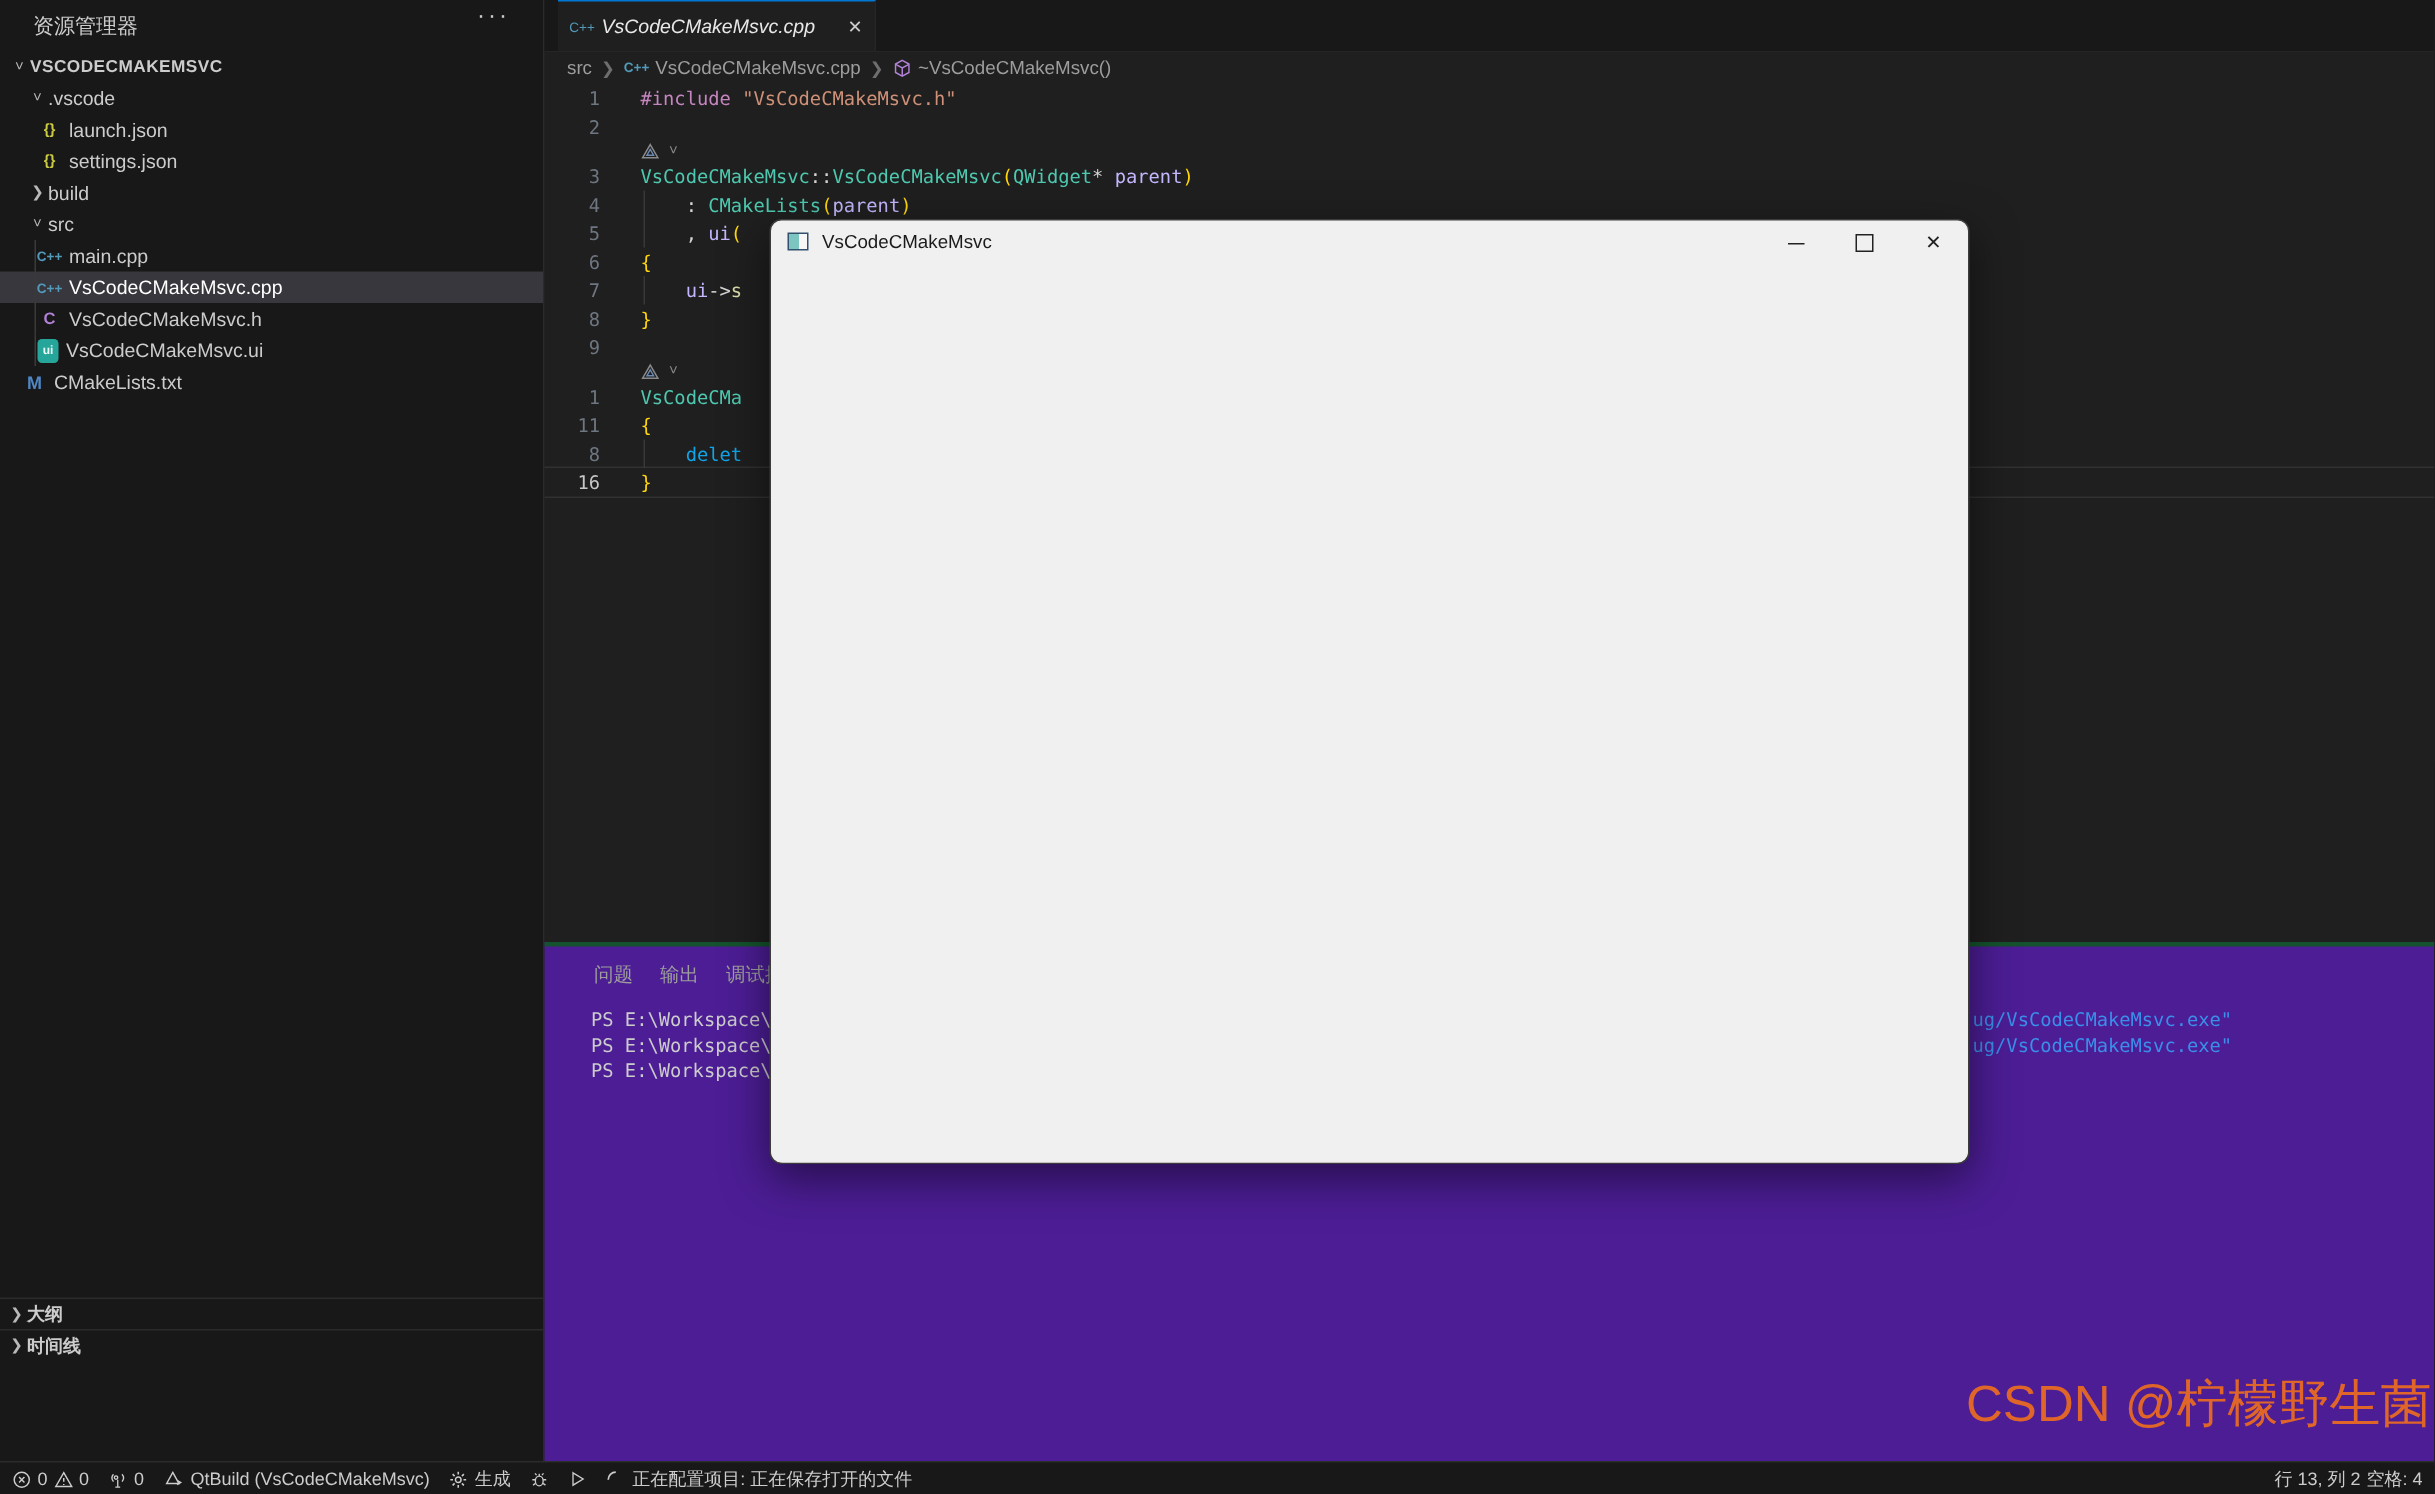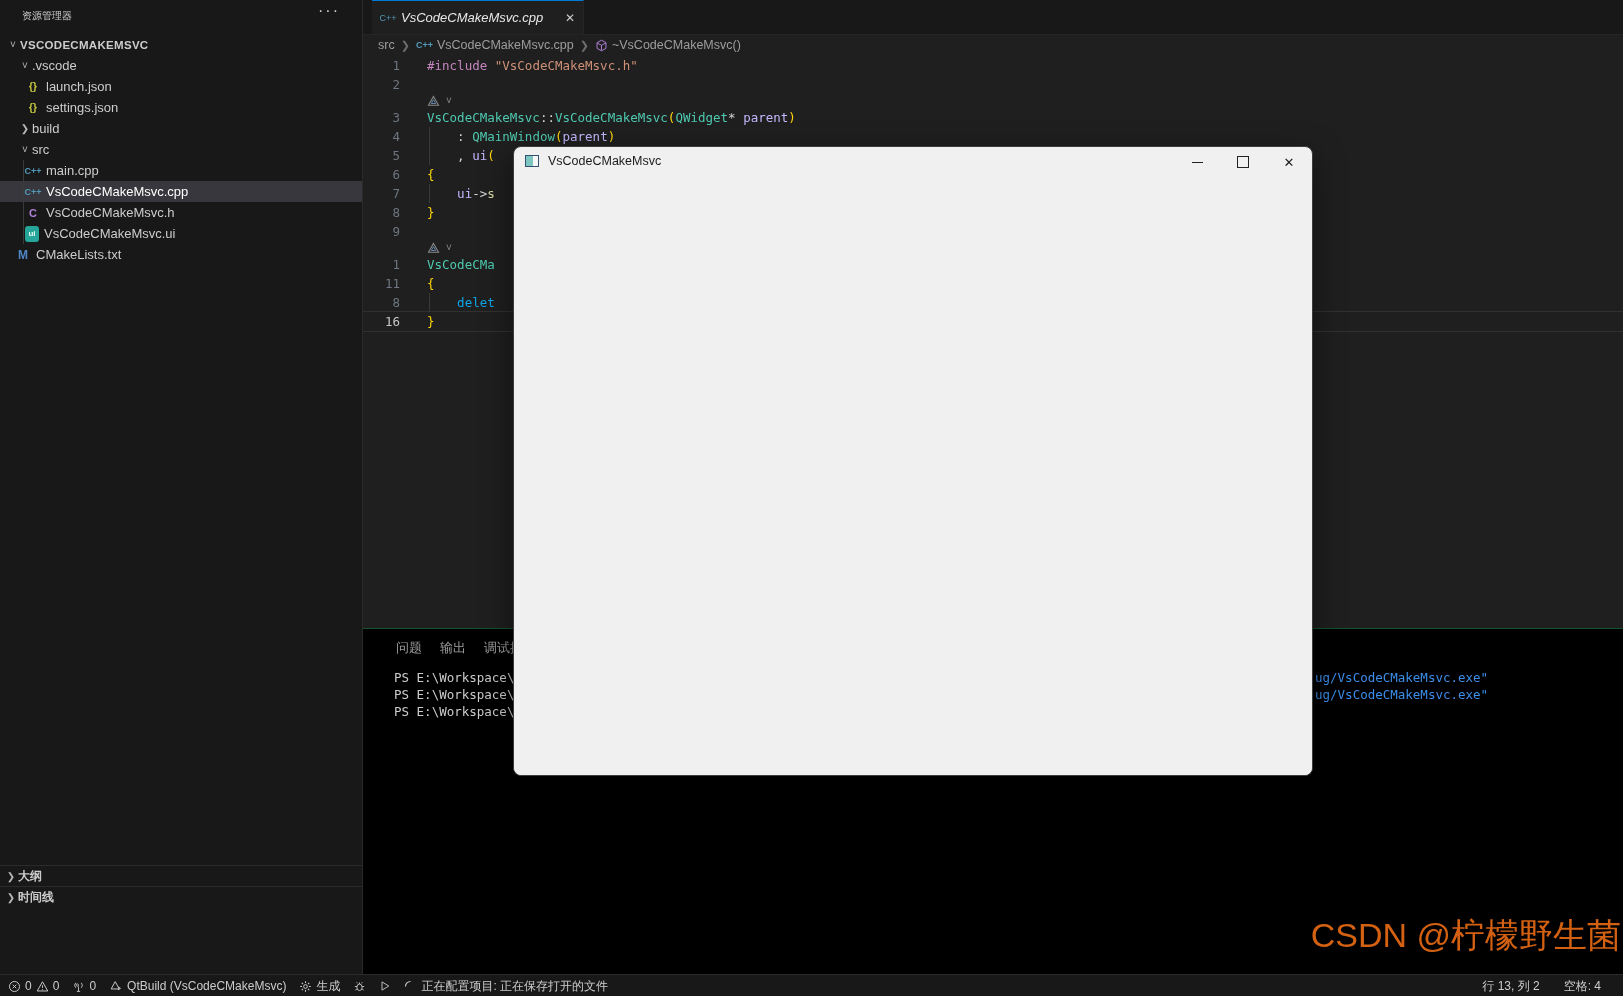--- a/index.html
+++ b/index.html
@@ -5,21 +5,21 @@
   html,body{margin:0;padding:0;background:#1f1f1f;}
   .app{position:relative;width:1623px;height:996px;overflow:hidden;
        font-family:"Liberation Sans","DejaVu Sans",sans-serif;color:#cccccc;
        background:#1f1f1f;}
   .mono{font-family:"DejaVu Sans Mono","Liberation Mono",monospace;}
 
   
   .sidebar{position:absolute;left:0;top:0;width:362px;height:974px;
            background:#181818;border-right:1px solid #2b2b2b;}
   .sb-header{position:absolute;left:0;top:0;width:100%;height:34px;}
-  .sb-title{position:absolute;left:22px;top:9px;font-size:10px;color:#cccccc;}
+  .sb-title{position:absolute;left:22px;top:9px;font-size:14px;color:#cccccc;}
   .sb-more{position:absolute;right:22px;top:2px;font-size:16px;letter-spacing:2px;
            color:#cccccc;cursor:pointer;}
   .tree{position:absolute;left:0;top:34px;width:100%;}
   .tree-row{position:relative;display:flex;align-items:center;height:21px;
             font-size:13px;color:#cccccc;cursor:pointer;white-space:nowrap;}
   .tree-row.selected{background:#37373d;color:#ffffff;}
   .tree-row.root .lbl{font-weight:bold;font-size:11.5px;letter-spacing:.3px;}
   .tree-row .chev{width:14px;text-align:center;font-size:10px;color:#b8b8b8;flex:0 0 14px;}
   .tree-row .fi{width:16px;height:16px;flex:0 0 16px;margin-right:5px;display:flex;
                 align-items:center;justify-content:center;font-weight:bold;}
@@ -65,21 +65,21 @@
   .crow.guide .ctx::before{content:"";position:absolute;left:66px;top:0;bottom:0;
              border-left:1px solid #383838;}
   .lens{display:flex;align-items:center;gap:6px;padding-left:64px;color:#8a8a8a;}
   .lens .chevd{font-size:10px;color:#8a8a8a;}
   .tk-pp{color:#C586C0;} .tk-str{color:#CE9178;} .tk-cls{color:#4EC9B0;}
   .tk-var{color:#c4b5fd;} .tk-pun{color:#d4d4d4;} .tk-br{color:#ffd70b;}
   .tk-kw{color:#0ea5e9;} .tk-fn{color:#DCDCAA;} .tk-pl{color:#cccccc;}
 
   
   .panel{position:absolute;left:363px;top:628px;width:1260px;height:346px;
-         background:#000000;border-top:1px solid #14532d;text-decoration:underline;}
+         background:#4c1d95;border-top:3px solid #14532d;text-decoration:underline;}
   .ptabs{position:absolute;left:33px;top:10px;display:flex;gap:18px;font-size:13px;
          color:#9d9d9d;}
   .ptab{cursor:pointer;white-space:nowrap;}
   .term{position:absolute;left:0;top:40px;width:100%;}
   .trow{position:relative;height:17px;line-height:17px;font-size:12.5px;}
   .trow .tl{position:absolute;left:31px;color:#cccccc;white-space:pre;}
   .trow .tr{position:absolute;left:952px;color:#3b8eea;white-space:pre;}
 
   
   .qtwin{position:absolute;left:513px;top:146px;width:800px;height:630px;
@@ -96,21 +96,21 @@
   .qt-min span{display:block;width:11px;border-top:1.2px solid #222;}
   .qt-max span{display:block;width:10px;height:10px;border:1.2px solid #222;}
   .qt-body{position:absolute;left:0;top:30px;right:0;bottom:0;background:#f0f0f0;
            border-radius:0 0 8px 8px;}
 
   
   .statusbar{position:absolute;left:0;top:974px;width:1623px;height:22px;background:#181818;
              border-top:1px solid #2b2b2b;display:flex;align-items:center;font-size:12px;
              color:#cccccc;z-index:40;}
   .sb-left{display:flex;align-items:center;gap:13px;padding-left:8px;}
-  .sb-right{margin-left:auto;display:flex;align-items:flex-end;gap:24px;padding-right:22px;}
+  .sb-right{margin-left:auto;display:flex;align-items:flex-end;gap:4px;padding-right:8px;}
   .sitem{display:flex;align-items:center;gap:4px;cursor:pointer;white-space:nowrap;}
   .sitem svg{display:block;}
 
   
   .watermark{position:absolute;right:2px;top:913px;font-size:34px;color:#f97316;
              opacity:.85;z-index:60;white-space:nowrap;}
 </style>
 </head>
 <body>
 
@@ -219,21 +219,21 @@
             </svg>
             <span class="chevd">˅</span>
           </span>
         </div>
         <div class="crow">
           <span class="gut">3</span>
           <span class="ctx"><span class="tk-cls">VsCodeCMakeMsvc</span><span class="tk-pun">::</span><span class="tk-cls">VsCodeCMakeMsvc</span><span class="tk-br">(</span><span class="tk-cls">QWidget</span><span class="tk-pun">*</span><span class="tk-pl"> </span><span class="tk-var">parent</span><span class="tk-br">)</span></span>
         </div>
         <div class="crow guide">
           <span class="gut">4</span>
-          <span class="ctx"><span class="tk-pl">    </span><span class="tk-pun">: </span><span class="tk-cls">QMainWindow</span><span class="tk-br">(</span><span class="tk-var">parent</span><span class="tk-br">)</span></span>
+          <span class="ctx"><span class="tk-pl">    </span><span class="tk-pun">: </span><span class="tk-cls">CMakeLists</span><span class="tk-br">(</span><span class="tk-var">parent</span><span class="tk-br">)</span></span>
         </div>
         <div class="crow guide">
           <span class="gut">5</span>
           <span class="ctx"><span class="tk-pl">    </span><span class="tk-pun">, </span><span class="tk-var">ui</span><span class="tk-br">(</span></span>
         </div>
         <div class="crow">
           <span class="gut">6</span>
           <span class="ctx"><span class="tk-br">{</span></span>
         </div>
         <div class="crow guide">

